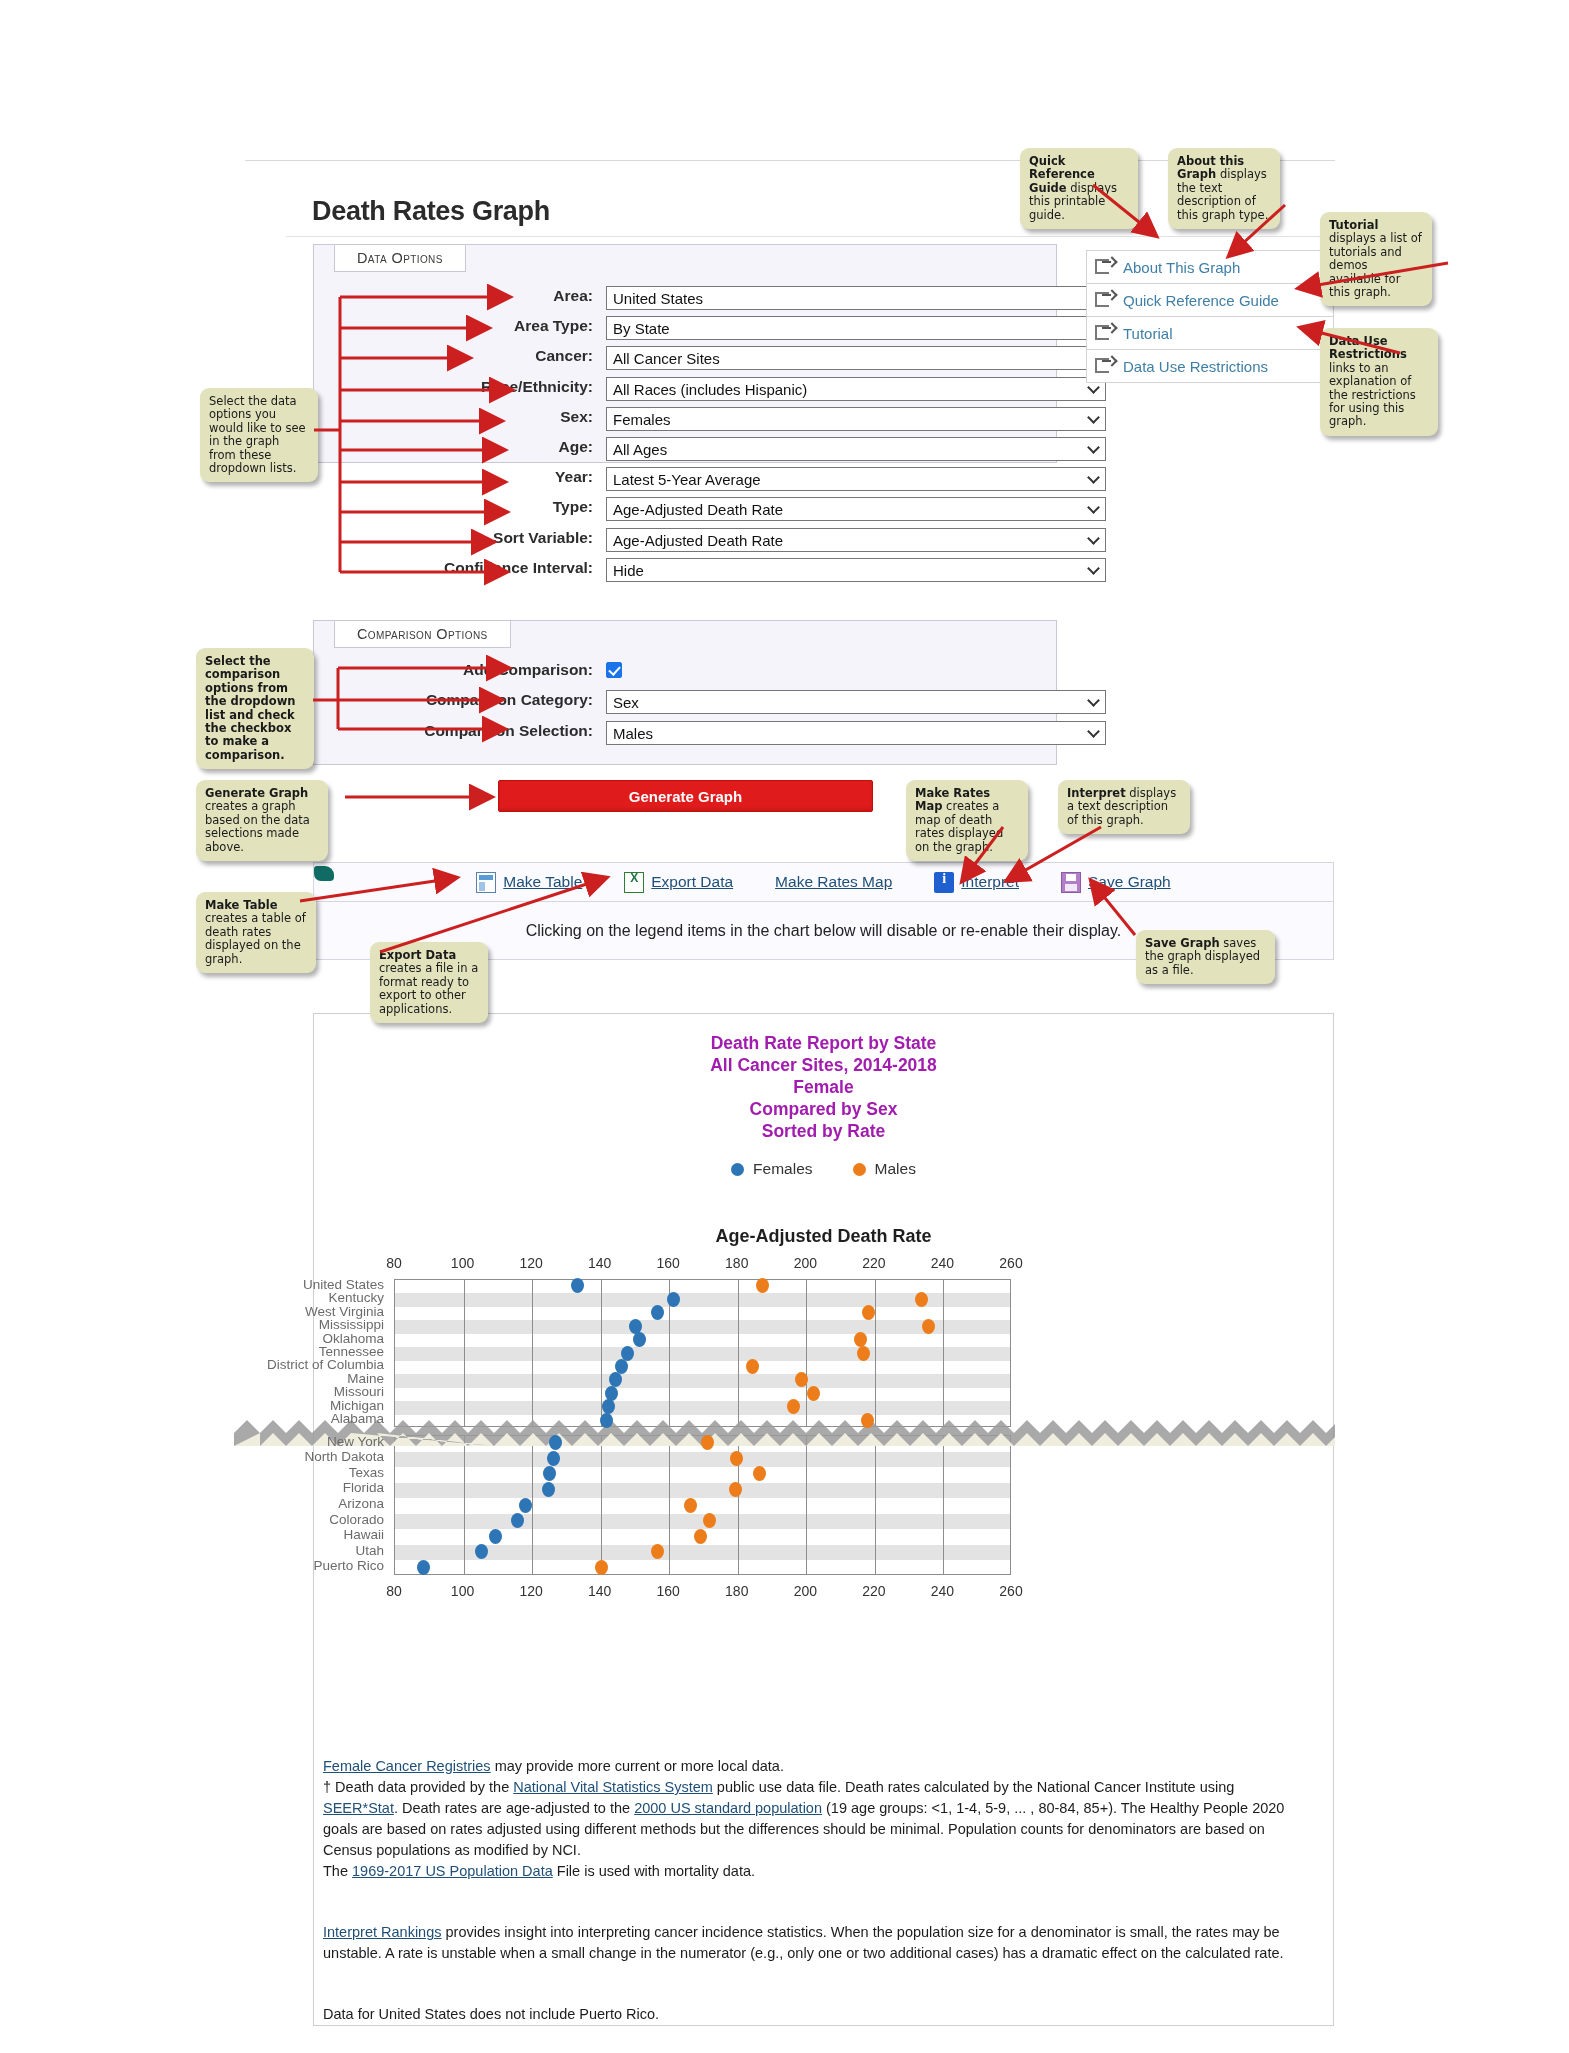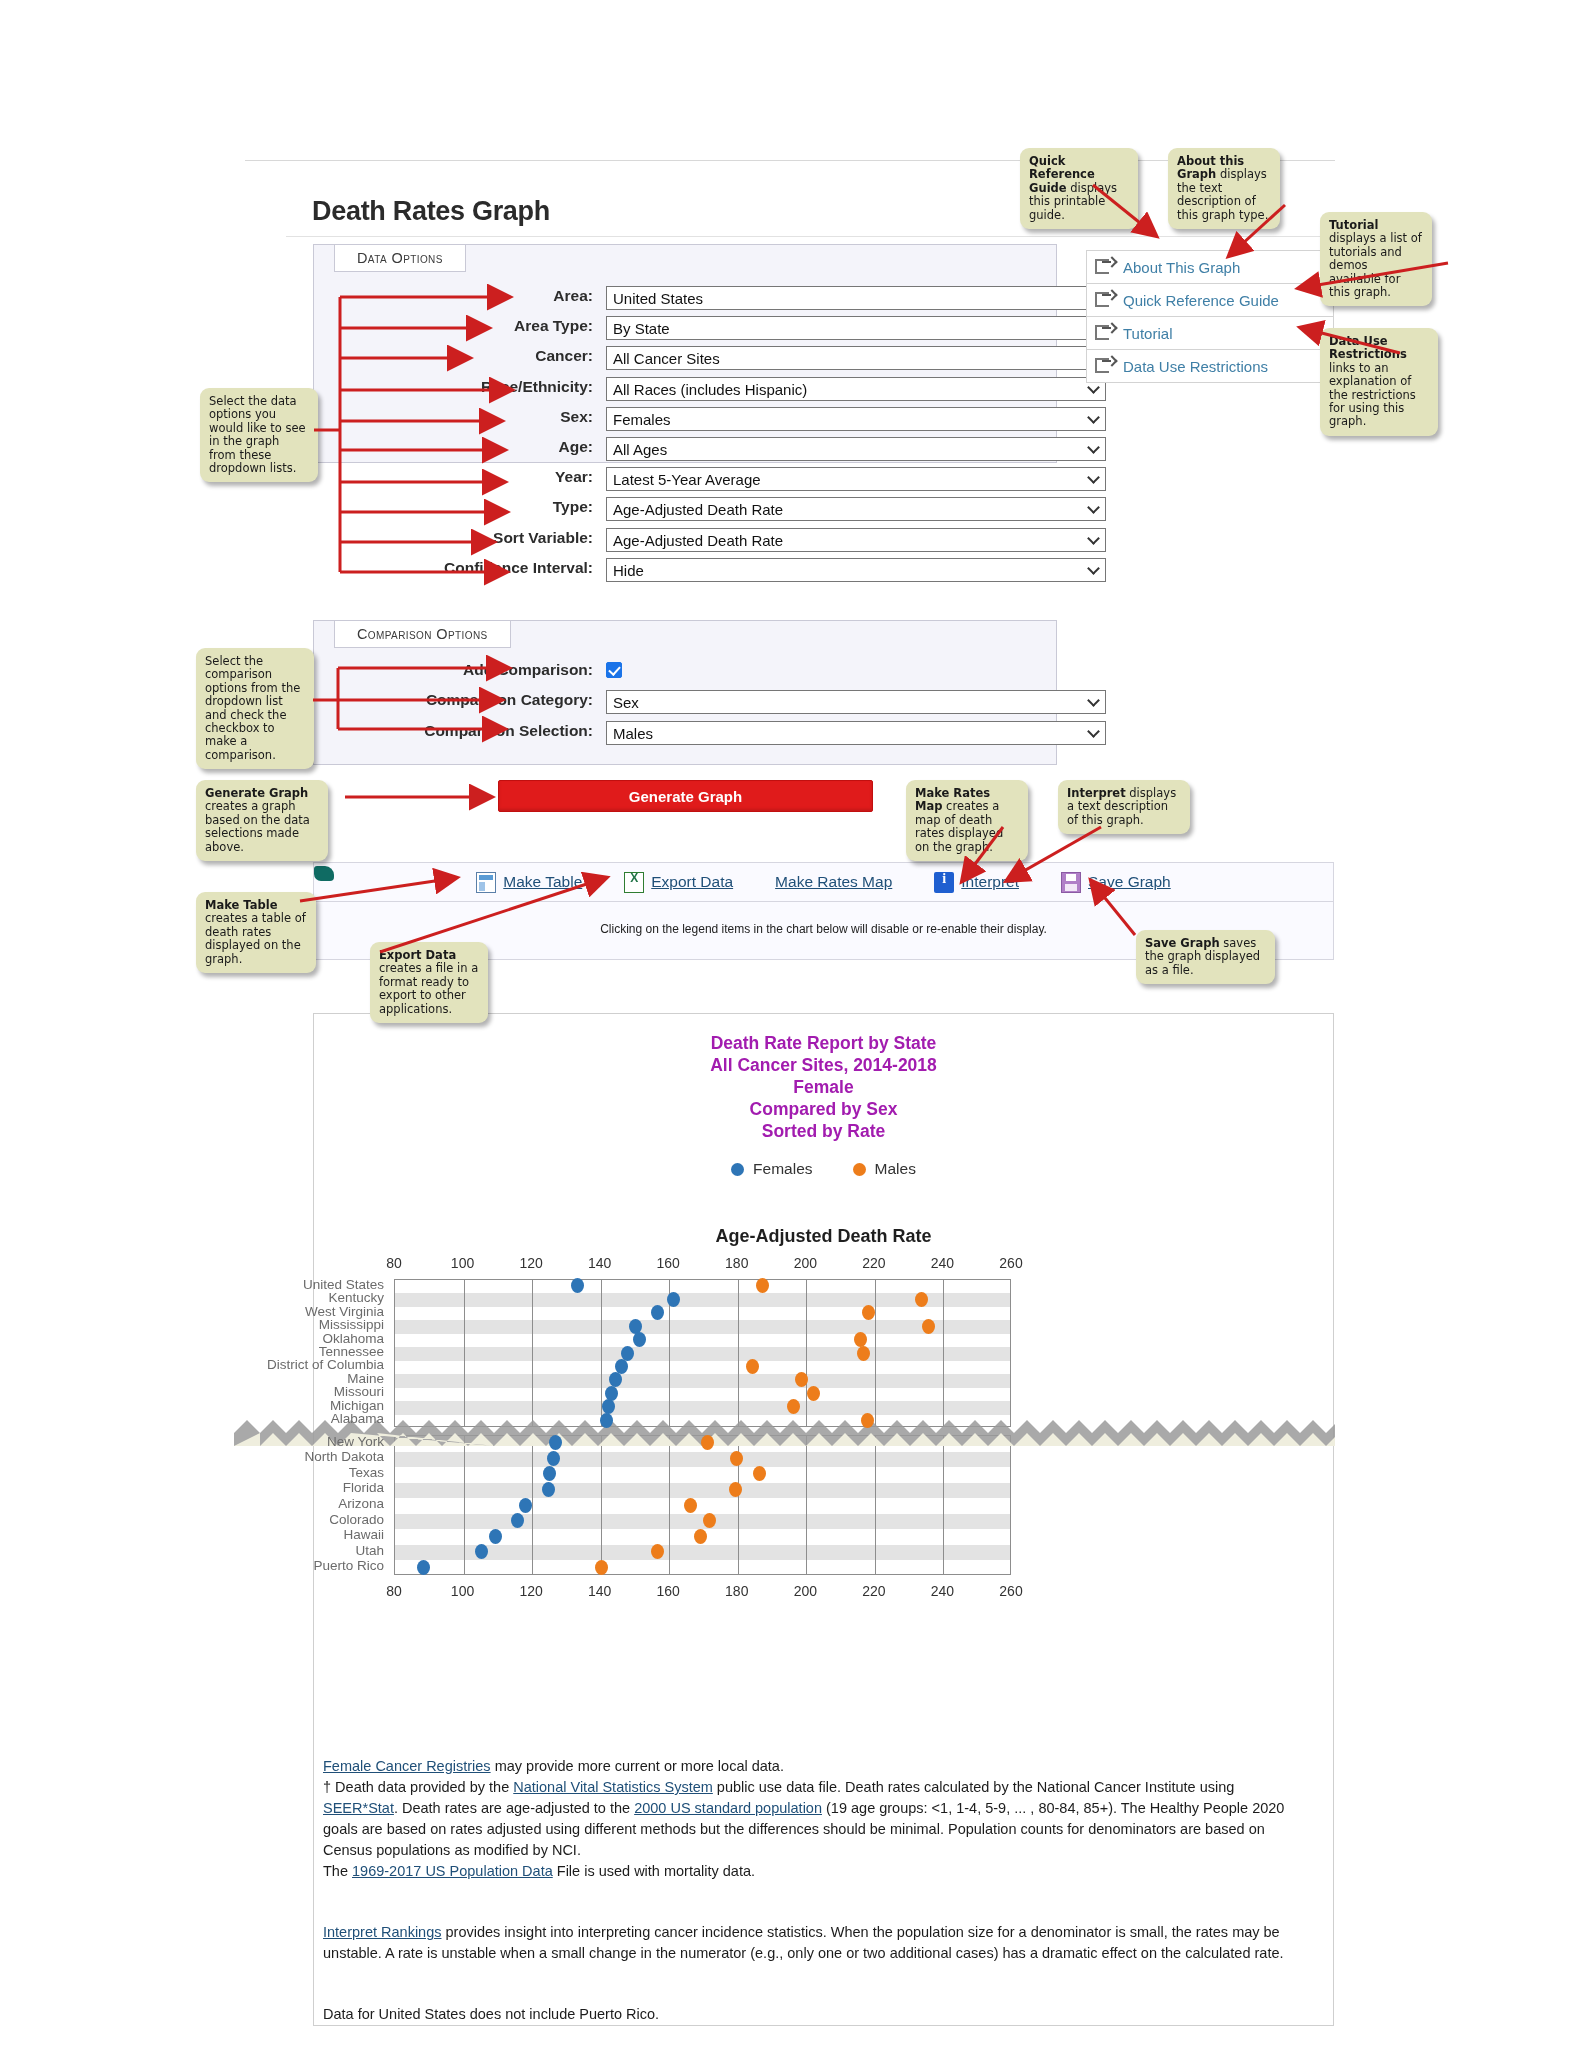--- a/index.html
+++ b/index.html
@@ -169,21 +169,21 @@
     content:""; position:absolute; left:3px; bottom:1px; width:12px; height:7px; background:#f2e8f7;
   }
 
   
   #legend-note-bar {
     position:absolute; left:313px; top:902px; width:1021px; height:58px;
     border:1px solid #d6d6e0; border-top:none; background:#fafaff;
   }
   #legend-note {
     position:absolute; left:0; right:0; top:20px; text-align:center;
-    font-size:12px; color:#222;
+    font-size:16px; color:#222;
   }
 
   
   #chart-panel {
     position:absolute; left:313px; top:1013px; width:1021px; height:1013px;
     border:1px solid #cfcfcf; background:#fff;
   }
   .chart-title-line { text-align:center; font-size:17.5px; font-weight:700; color:#a21caf; }
   #chart-titles { position:absolute; left:0; right:0; top:18px; }
   #chart-titles .chart-title-line { line-height:22px; }
@@ -544,21 +544,21 @@
       <p>Data for United States does not include Puerto Rico.</p>
     </div>
   </div>
 
   <div id="notes-layer">
       <div class="note" style="left: 1020px; top: 148px; width: 118px;"><b>Quick Reference Guide</b><span> displays this printable guide.</span></div>
       <div class="note" style="left: 1168px; top: 148px; width: 112px;"><b>About this Graph</b><span> displays the text description of this graph type.</span></div>
       <div class="note" style="left: 1320px; top: 212px; width: 112px;"><b>Tutorial</b><span> displays a list of tutorials and demos available for this graph.</span></div>
       <div class="note" style="left: 1320px; top: 328px; width: 118px;"><b>Data Use Restrictions</b><span> links to an explanation of the restrictions for using this graph.</span></div>
       <div class="note" style="left: 200px; top: 388px; width: 118px;"><span>Select the data options you would like to see in the graph from these dropdown lists.</span></div>
-      <div class="note" style="left: 196px; top: 648px; width: 118px;"><span>Select the comparison options from the dropdown list and check the checkbox to make a comparison.</span></div>
+      <div class="note" style="left: 196px; top: 648px; width: 118px; font-weight: bold;"><span>Select the comparison options from the dropdown list and check the checkbox to make a comparison.</span></div>
       <div class="note" style="left: 196px; top: 780px; width: 132px;"><b>Generate Graph</b><span> creates a graph based on the data selections made above.</span></div>
       <div class="note" style="left: 906px; top: 780px; width: 122px;"><b>Make Rates Map</b><span> creates a map of death rates displayed on the graph.</span></div>
       <div class="note" style="left: 1058px; top: 780px; width: 132px;"><b>Interpret</b><span> displays a text description of this graph.</span></div>
       <div class="note" style="left: 196px; top: 892px; width: 120px;"><b>Make Table</b><span> creates a table of death rates displayed on the graph.</span></div>
       <div class="note" style="left: 370px; top: 942px; width: 118px;"><b>Export Data</b><span> creates a file in a format ready to export to other applications.</span></div>
       <div class="note" style="left: 1136px; top: 930px; width: 139px;"><b>Save Graph</b><span> saves the graph displayed as a file.</span></div>
     </div>
 
   <svg id="arrows" width="1569" height="2053">
     <defs>

